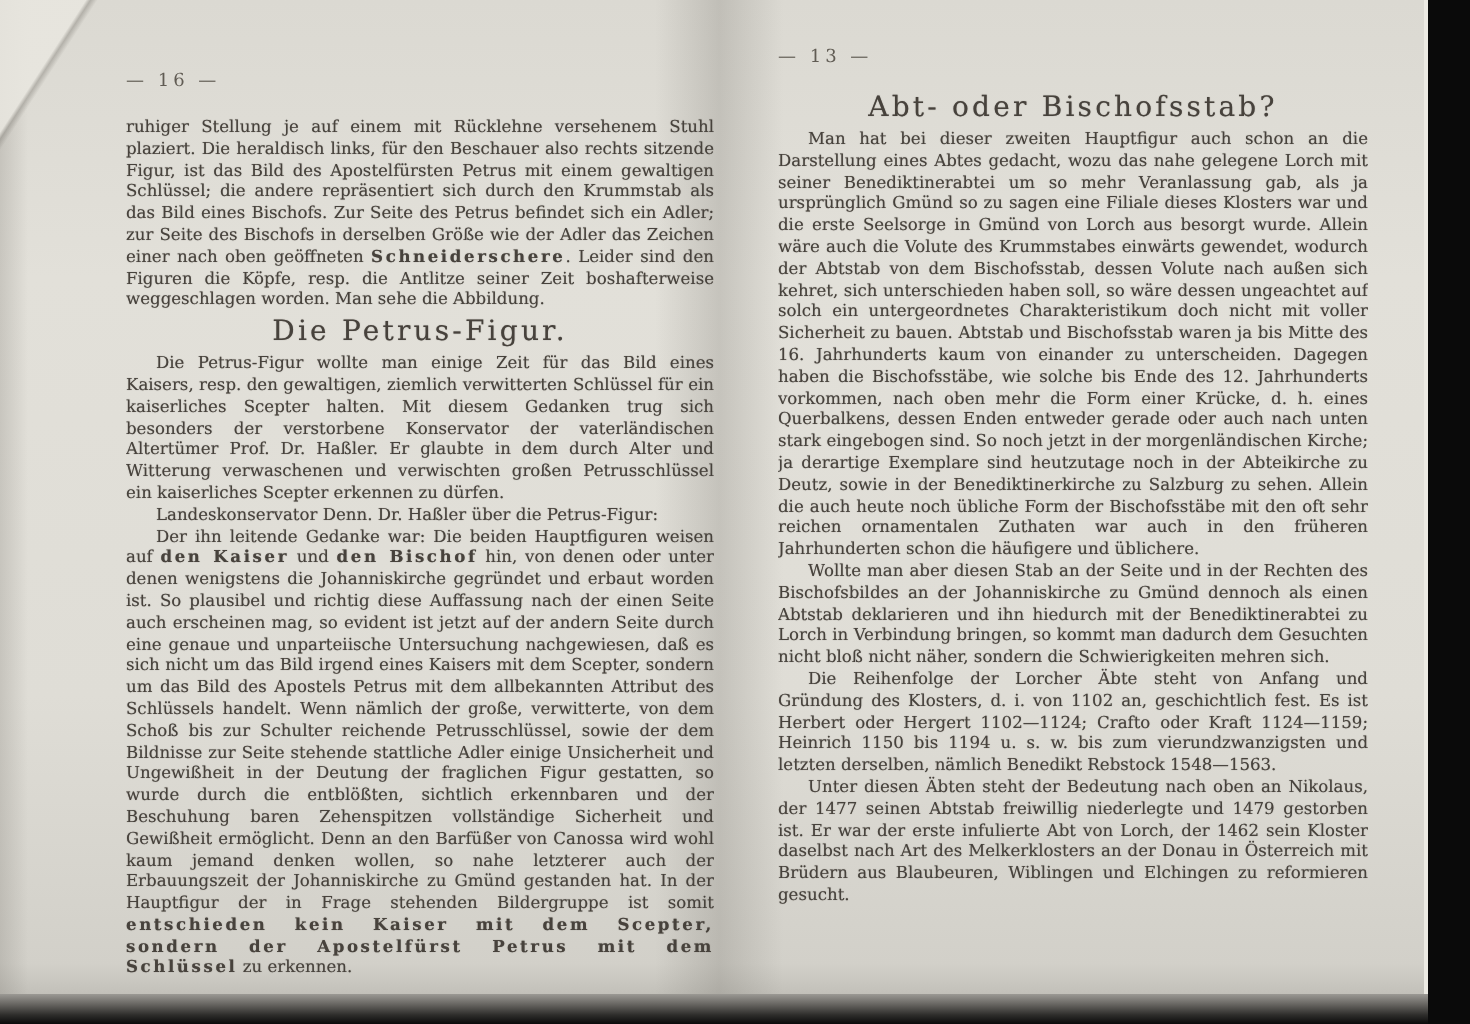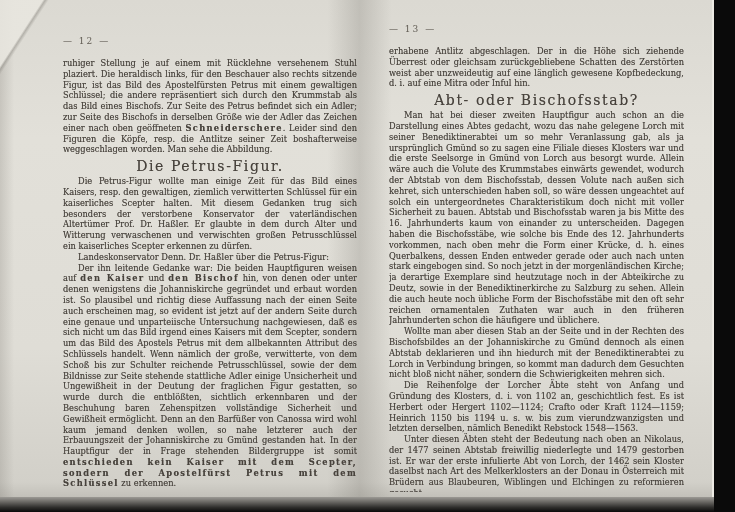--- a/index.html
+++ b/index.html
@@ -50,36 +50,35 @@
 </style>
 </head>
 <body>
 
 <div class="canvas">
   <div class="paper"></div>
   <div class="bottom-strip"></div>
   <div class="right-band"></div>
 
   <div class="page page-left">
-    <div class="page-header">— 12 —</div>
+    <div class="page-header">— 16 —</div>
     <div>
         <p class="para"><span>ruhiger Stellung je auf einem mit Rücklehne versehenem Stuhl plaziert. Die heraldisch links, für den Beschauer also rechts sitzende Figur, ist das Bild des Apostelfürsten Petrus mit einem gewaltigen Schlüssel; die andere repräsentiert sich durch den Krummstab als das Bild eines Bischofs. Zur Seite des Petrus befindet sich ein Adler; zur Seite des Bischofs in derselben Größe wie der Adler das Zeichen einer nach oben geöffneten </span><span class="sperr">Schneiderschere</span><span>. Leider sind den Figuren die Köpfe, resp. die Antlitze seiner Zeit boshafterweise weggeschlagen worden. Man sehe die Abbildung.</span></p>
         <div class="heading">Die Petrus-Figur.</div>
         <p class="para indent"><span>Die Petrus-Figur wollte man einige Zeit für das Bild eines Kaisers, resp. den gewaltigen, ziemlich verwitterten Schlüssel für ein kaiserliches Scepter halten. Mit diesem Gedanken trug sich besonders der verstorbene Konservator der vaterländischen Altertümer Prof. Dr. Haßler. Er glaubte in dem durch Alter und Witterung verwaschenen und verwischten großen Petrusschlüssel ein kaiserliches Scepter erkennen zu dürfen.</span></p>
         <p class="para indent"><span>Landeskonservator Denn. Dr. Haßler über die Petrus-Figur:</span></p>
         <p class="para indent"><span>Der ihn leitende Gedanke war: Die beiden Hauptfiguren weisen auf </span><span class="sperr">den Kaiser</span><span> und </span><span class="sperr">den Bischof</span><span> hin, von denen oder unter denen wenigstens die Johanniskirche gegründet und erbaut worden ist. So plausibel und richtig diese Auffassung nach der einen Seite auch erscheinen mag, so evident ist jetzt auf der andern Seite durch eine genaue und unparteiische Untersuchung nachgewiesen, daß es sich nicht um das Bild irgend eines Kaisers mit dem Scepter, sondern um das Bild des Apostels Petrus mit dem allbekannten Attribut des Schlüssels handelt. Wenn nämlich der große, verwitterte, von dem Schoß bis zur Schulter reichende Petrusschlüssel, sowie der dem Bildnisse zur Seite stehende stattliche Adler einige Unsicherheit und Ungewißheit in der Deutung der fraglichen Figur gestatten, so wurde durch die entblößten, sichtlich erkennbaren und der Beschuhung baren Zehenspitzen vollständige Sicherheit und Gewißheit ermöglicht. Denn an den Barfüßer von Canossa wird wohl kaum jemand denken wollen, so nahe letzterer auch der Erbauungszeit der Johanniskirche zu Gmünd gestanden hat. In der Hauptfigur der in Frage stehenden Bildergruppe ist somit </span><span class="sperr">entschieden kein Kaiser mit dem Scepter, sondern der Apostelfürst Petrus mit dem Schlüssel</span><span> zu erkennen.</span></p>
         <div class="heading">Die Bischofsfigur an dem westlichen Nebenportal.</div>
         <p class="para indent"><span>Die zweite Hauptfigur des westlichen Nebenportals ist das klar ausgesprochene Bild eines Bischofs. Auch in diesem Bild ist das halb-</span></p>
       </div>
   </div>
 
   <div class="page page-right">
     <div class="page-header">— 13 —</div>
     <div>
-        <p class="para"><span>erhabene Antlitz abgeschlagen. Der in die Höhe sich ziehende Überrest oder gleichsam zurückgebliebene Schatten des Zerstörten weist aber unzweideutig auf eine länglich gewesene Kopfbedeckung, d. i. auf eine Mitra oder Inful hin.</span></p>
         <div class="heading">Abt- oder Bischofsstab?</div>
         <p class="para indent"><span>Man hat bei dieser zweiten Hauptfigur auch schon an die Darstellung eines Abtes gedacht, wozu das nahe gelegene Lorch mit seiner Benediktinerabtei um so mehr Veranlassung gab, als ja ursprünglich Gmünd so zu sagen eine Filiale dieses Klosters war und die erste Seelsorge in Gmünd von Lorch aus besorgt wurde. Allein wäre auch die Volute des Krummstabes einwärts gewendet, wodurch der Abtstab von dem Bischofsstab, dessen Volute nach außen sich kehret, sich unterschieden haben soll, so wäre dessen ungeachtet auf solch ein untergeordnetes Charakteristikum doch nicht mit voller Sicherheit zu bauen. Abtstab und Bischofsstab waren ja bis Mitte des 16. Jahrhunderts kaum von einander zu unterscheiden. Dagegen haben die Bischofsstäbe, wie solche bis Ende des 12. Jahrhunderts vorkommen, nach oben mehr die Form einer Krücke, d. h. eines Querbalkens, dessen Enden entweder gerade oder auch nach unten stark eingebogen sind. So noch jetzt in der morgenländischen Kirche; ja derartige Exemplare sind heutzutage noch in der Abteikirche zu Deutz, sowie in der Benediktinerkirche zu Salzburg zu sehen. Allein die auch heute noch übliche Form der Bischofsstäbe mit den oft sehr reichen ornamentalen Zuthaten war auch in den früheren Jahrhunderten schon die häufigere und üblichere.</span></p>
         <p class="para indent"><span>Wollte man aber diesen Stab an der Seite und in der Rechten des Bischofsbildes an der Johanniskirche zu Gmünd dennoch als einen Abtstab deklarieren und ihn hiedurch mit der Benediktinerabtei zu Lorch in Verbindung bringen, so kommt man dadurch dem Gesuchten nicht bloß nicht näher, sondern die Schwierigkeiten mehren sich.</span></p>
         <p class="para indent"><span>Die Reihenfolge der Lorcher Äbte steht von Anfang und Gründung des Klosters, d. i. von 1102 an, geschichtlich fest. Es ist Herbert oder Hergert 1102—1124; Crafto oder Kraft 1124—1159; Heinrich 1150 bis 1194 u. s. w. bis zum vierundzwanzigsten und letzten derselben, nämlich Benedikt Rebstock 1548—1563.</span></p>
         <p class="para indent"><span>Unter diesen Äbten steht der Bedeutung nach oben an Nikolaus, der 1477 seinen Abtstab freiwillig niederlegte und 1479 gestorben ist. Er war der erste infulierte Abt von Lorch, der 1462 sein Kloster daselbst nach Art des Melkerklosters an der Donau in Österreich mit Brüdern aus Blaubeuren, Wiblingen und Elchingen zu reformieren gesucht.</span></p>
       </div>
   </div>
 </div>
 
 </body></html>

